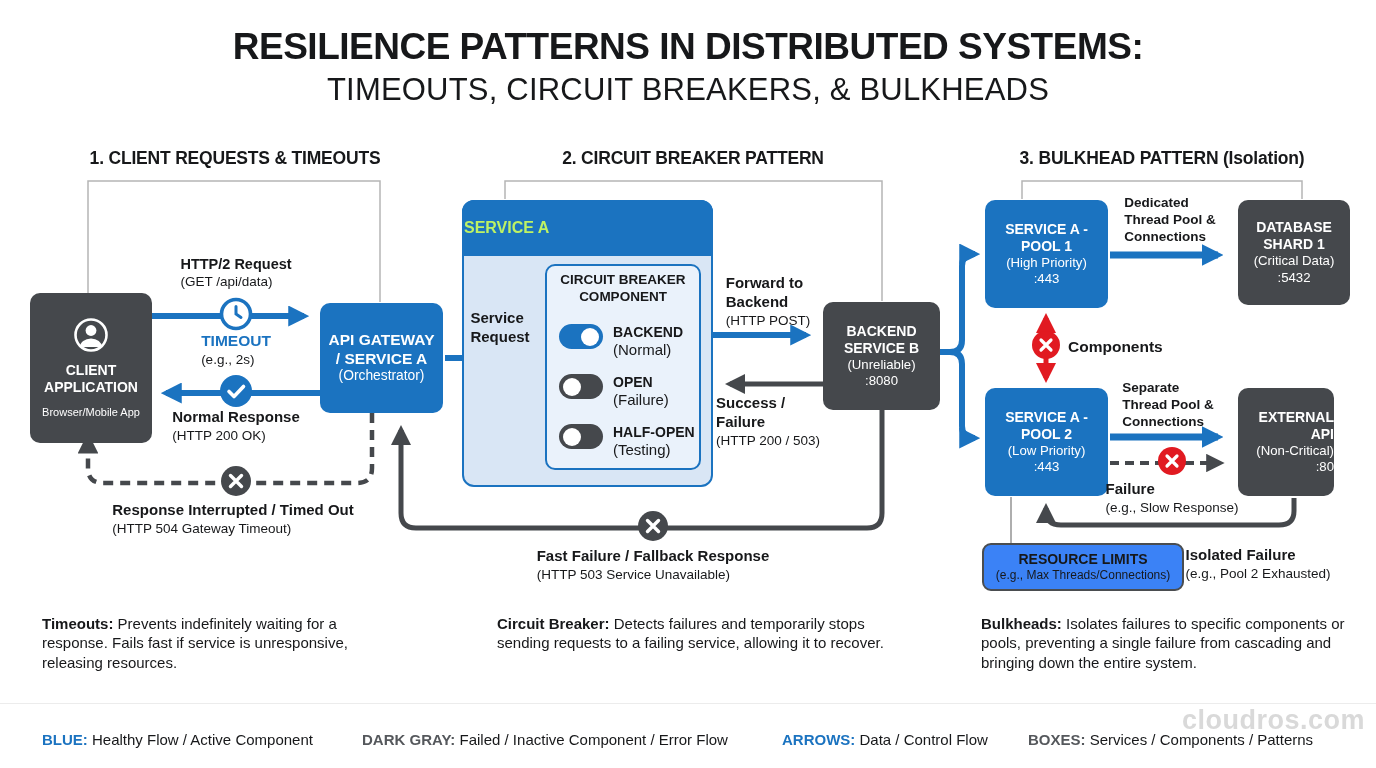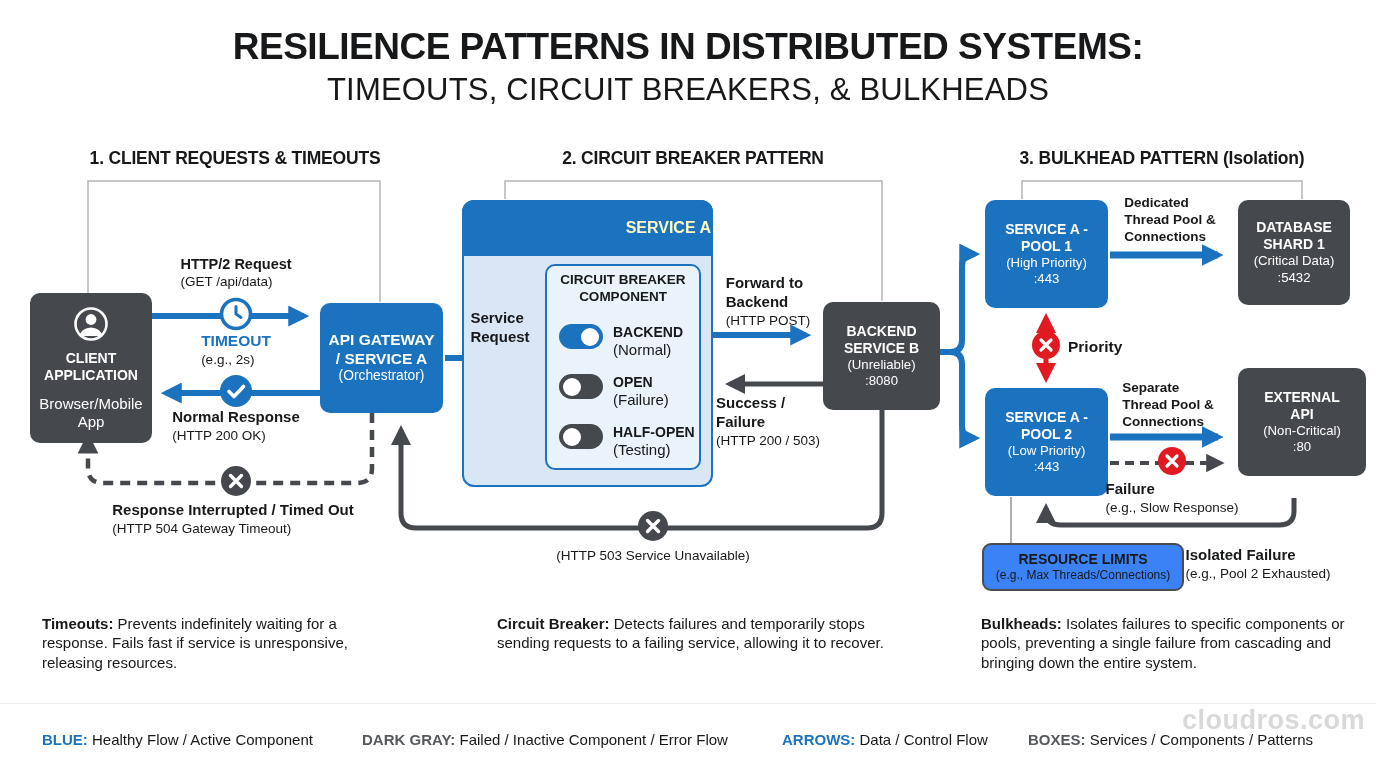--- a/index.html
+++ b/index.html
@@ -16,22 +16,22 @@
        align-items:center;justify-content:center;text-align:center;line-height:1.22;}
   .dark{background:#45484c;}
   .bluebg{background:#1b73c0;}
   .box .t{font-weight:bold;font-size:14px;}
   .box .r{font-size:13.2px;}
   .hdr{position:absolute;transform:translateX(-50%);font-weight:bold;font-size:17.5px;white-space:nowrap;letter-spacing:-.2px;}
   
   .svcA{position:absolute;left:462px;top:200px;width:251px;height:287px;border-radius:12px;
         background:#d9e6f5;border:2px solid #1b73c0;box-sizing:border-box;}
   .svcA .head{position:absolute;left:-2px;top:-2px;width:251px;height:52px;background:#1b73c0;
-        border-radius:12px 12px 0 0;color:#fef9c3;display:flex;flex-direction:column;justify-content:center;
-        text-align:right;line-height:1.25;border:2px solid #1b73c0;box-sizing:content-box;width:247px;}
+        border-radius:12px 12px 0 0;color:#bef264;display:flex;flex-direction:column;justify-content:center;
+        text-align:left;line-height:1.25;border:2px solid #1b73c0;box-sizing:content-box;width:247px;}
   .cbbox{position:absolute;left:545px;top:264px;width:156px;height:206px;background:#eaf2fb;
         border:2.5px solid #1b73c0;border-radius:10px;box-sizing:border-box;}
   .cbtitle{position:absolute;left:545px;top:272px;width:156px;text-align:center;font-weight:bold;
         font-size:13.5px;line-height:1.25;}
   .pill{position:absolute;width:44px;height:25px;border-radius:13px;}
   .knob{position:absolute;top:3.5px;width:18px;height:18px;border-radius:50%;background:#fff;}
   .state-name{position:absolute;font-weight:bold;font-size:14px;white-space:nowrap;}
   .state-sub{position:absolute;font-size:15px;white-space:nowrap;}
   .resbox{position:absolute;left:982px;top:543px;width:198px;height:44px;background:#3b82f6;
         border:2.5px solid #4a4d50;border-radius:9px;display:flex;flex-direction:column;
@@ -113,21 +113,21 @@
             <circle cx="19" cy="19" r="16"></circle>
           </clipPath>
         </defs>
       <circle cx="19" cy="19" r="15.5" fill="none" stroke="#fff" stroke-width="2.6"></circle>
       <circle cx="19" cy="14.5" r="5.4" fill="#fff"></circle>
       <path d="M8 31 a11 8.6 0 0 1 22 0 z" fill="#fff" clip-path="url(#uc)"></path>
     </svg>
   </span>
   <span class="t">CLIENT</span>
   <span class="t">APPLICATION</span>
-  <span style="font-size:15px;margin-top:10px;">Browser/Mobile App</span>
+  <span style="font-size:11px;margin-top:10px;">Browser/Mobile App</span>
 </div>
 
 <div class="box bluebg" style="left:320px;top:303px;width:123px;height:110px;">
   <span class="t" style="font-size:15.5px;">API GATEWAY</span>
   <span class="t" style="font-size:15.5px;">/ SERVICE A</span>
   <span class="r" style="font-size:13.8px;">(Orchestrator)</span>
 </div>
 
 <div class="lbl" style="left:236px;top:255px;">
   <div class="b" style="font-size:14.5px;">HTTP/2 Request</div>
@@ -225,20 +225,21 @@
 </div>
 
 <span class="icon" style="left:653px;top:528px;">
   <svg width="31" height="31" viewBox="0 0 31 31">
     <circle cx="15.5" cy="15.5" r="15" fill="#45484c"></circle>
     <path d="M10 10 L21 21 M21 10 L10 21" stroke="#fff" stroke-width="3.4" stroke-linecap="round"></path>
   </svg>
 </span>
 
 <div class="lbl" style="left:653px;top:547px;">
+  <div class="b">Fast Failure / Fallback Response</div>
   <div class="s">(HTTP 503 Service Unavailable)</div>
 </div>
 
 <div class="box bluebg" style="left:985px;top:200px;width:123px;height:108px;">
   <span class="t">SERVICE A -</span>
   <span class="t">POOL 1</span>
   <span class="r">(High Priority)</span>
   <span class="r">:443</span>
 </div>
 
@@ -254,36 +255,36 @@
   <span class="r">(Critical Data)</span>
   <span class="r">:5432</span>
 </div>
 
 <span class="icon" style="left:1046px;top:347px;">
   <svg width="29" height="29" viewBox="0 0 29 29">
     <circle cx="14.5" cy="14.5" r="14" fill="#e11a21"></circle>
     <path d="M9.5 9.5 L19.5 19.5 M19.5 9.5 L9.5 19.5" stroke="#fff" stroke-width="3.2" stroke-linecap="round"></path>
   </svg>
 </span>
-<div class="abs" style="left:1068px;top:338px;font-weight:bold;font-size:15.5px;">Priority</div>
+<div class="abs" style="left:1068px;top:338px;font-weight:bold;font-size:15.5px;">Components</div>
 
 <div class="box bluebg" style="left:985px;top:388px;width:123px;height:108px;">
   <span class="t">SERVICE A -</span>
   <span class="t">POOL 2</span>
   <span class="r">(Low Priority)</span>
   <span class="r">:443</span>
 </div>
 
 <div class="lbl" style="left:1168px;top:379px;">
   <div class="b" style="font-size:13.5px;">Separate</div>
   <div class="b" style="font-size:13.5px;">Thread Pool &amp;</div>
   <div class="b" style="font-size:13.5px;">Connections</div>
 </div>
 
-<div class="box dark" style="left:1238px;top:368px;width:128px;height:108px;">
+<div class="box dark" style="left:1238px;top:388px;width:96px;height:108px;align-items:flex-end;">
   <span class="t">EXTERNAL</span>
   <span class="t">API</span>
   <span class="r">(Non-Critical)</span>
   <span class="r">:80</span>
 </div>
 
 <span class="icon" style="left:1172px;top:463px;">
   <svg width="29" height="29" viewBox="0 0 29 29">
     <circle cx="14.5" cy="14.5" r="14" fill="#e11a21"></circle>
     <path d="M9.5 9.5 L19.5 19.5 M19.5 9.5 L9.5 19.5" stroke="#fff" stroke-width="3.2" stroke-linecap="round"></path>

